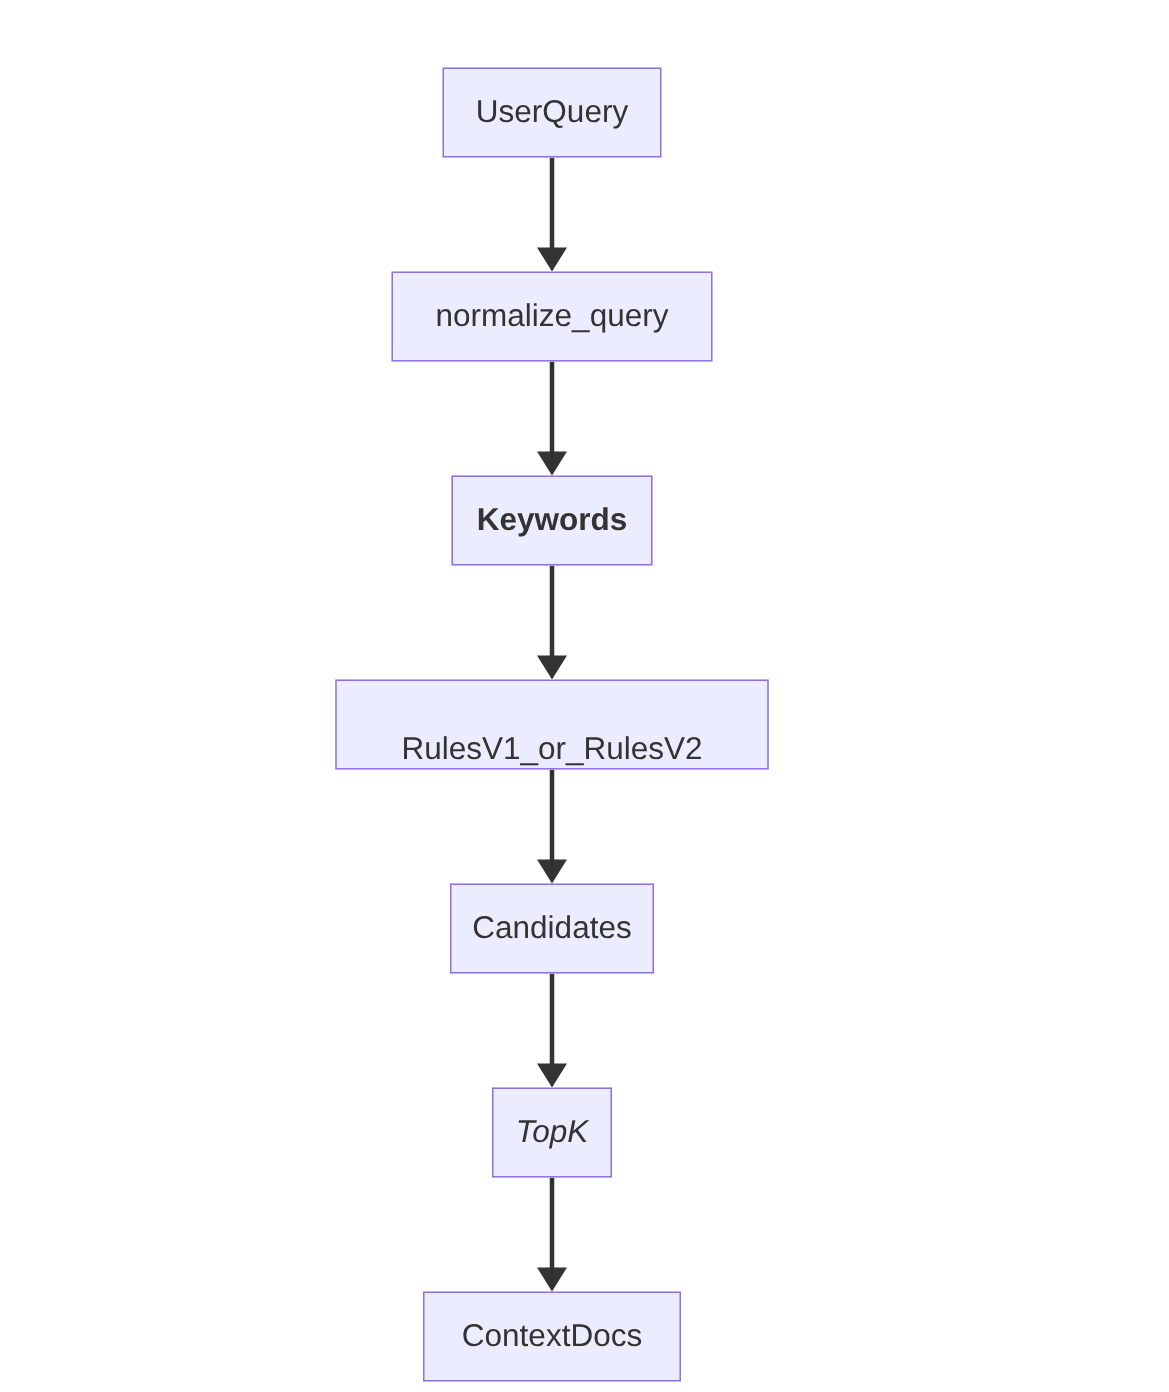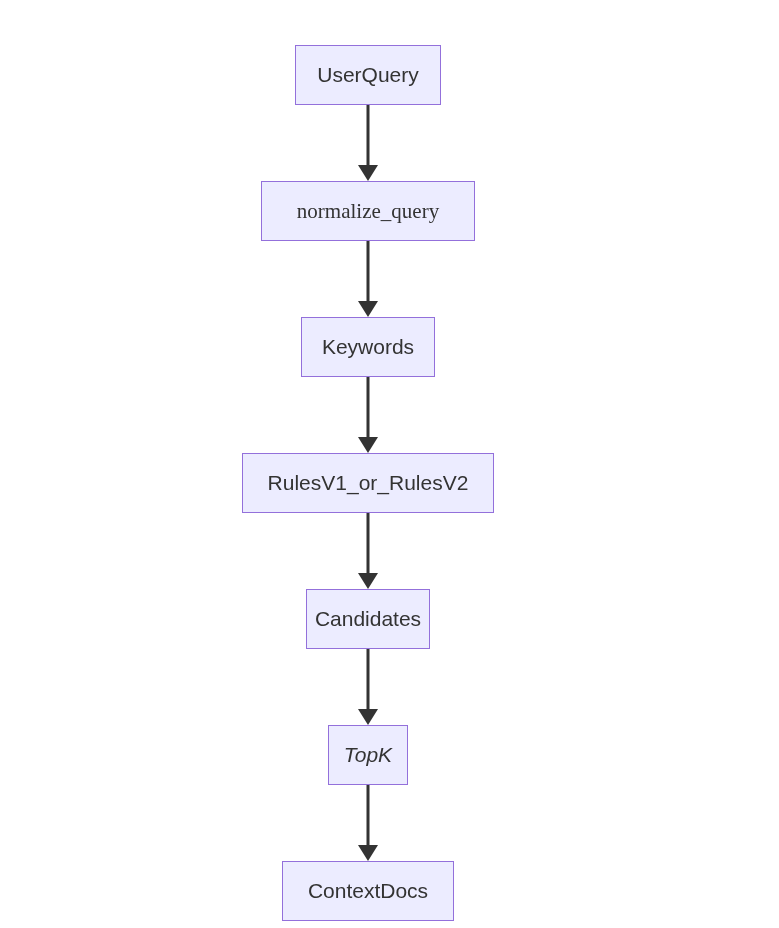--- a/index.html
+++ b/index.html
@@ -27,24 +27,24 @@
     border: 1.5px solid #9370DB;
     color: #333333;
     display: flex;
     align-items: center;
     justify-content: center;
     font-size: 21px;
     white-space: nowrap;
     z-index: 2;
   }
   .node-0 { top: 16px;  width: 146px; }
-  .node-1 { top: 152px; width: 214px; font-family: Liberation Serif, serif; }
-  .node-2 { top: 288px; width: 134px; }
-  .node-3 { top: 424px; width: 252px; }
-  .node-4 { top: 560px; width: 124px; }
+  .node-1 { top: 152px; width: 214px; }
+  .node-2 { top: 288px; width: 134px; font-weight: bold; }
+  .node-3 { top: 424px; width: 289px; align-items: flex-end; }
+  .node-4 { top: 560px; width: 136px; }
   .node-5 { top: 696px; width: 80px; font-style: italic;  }
   .node-6 { top: 832px; width: 172px; text-align: center; }
 
   
   .edge {
     position: absolute;
     left: 368px;
     transform: translateX(-50%);
     width: 22px;
     height: 76px;

